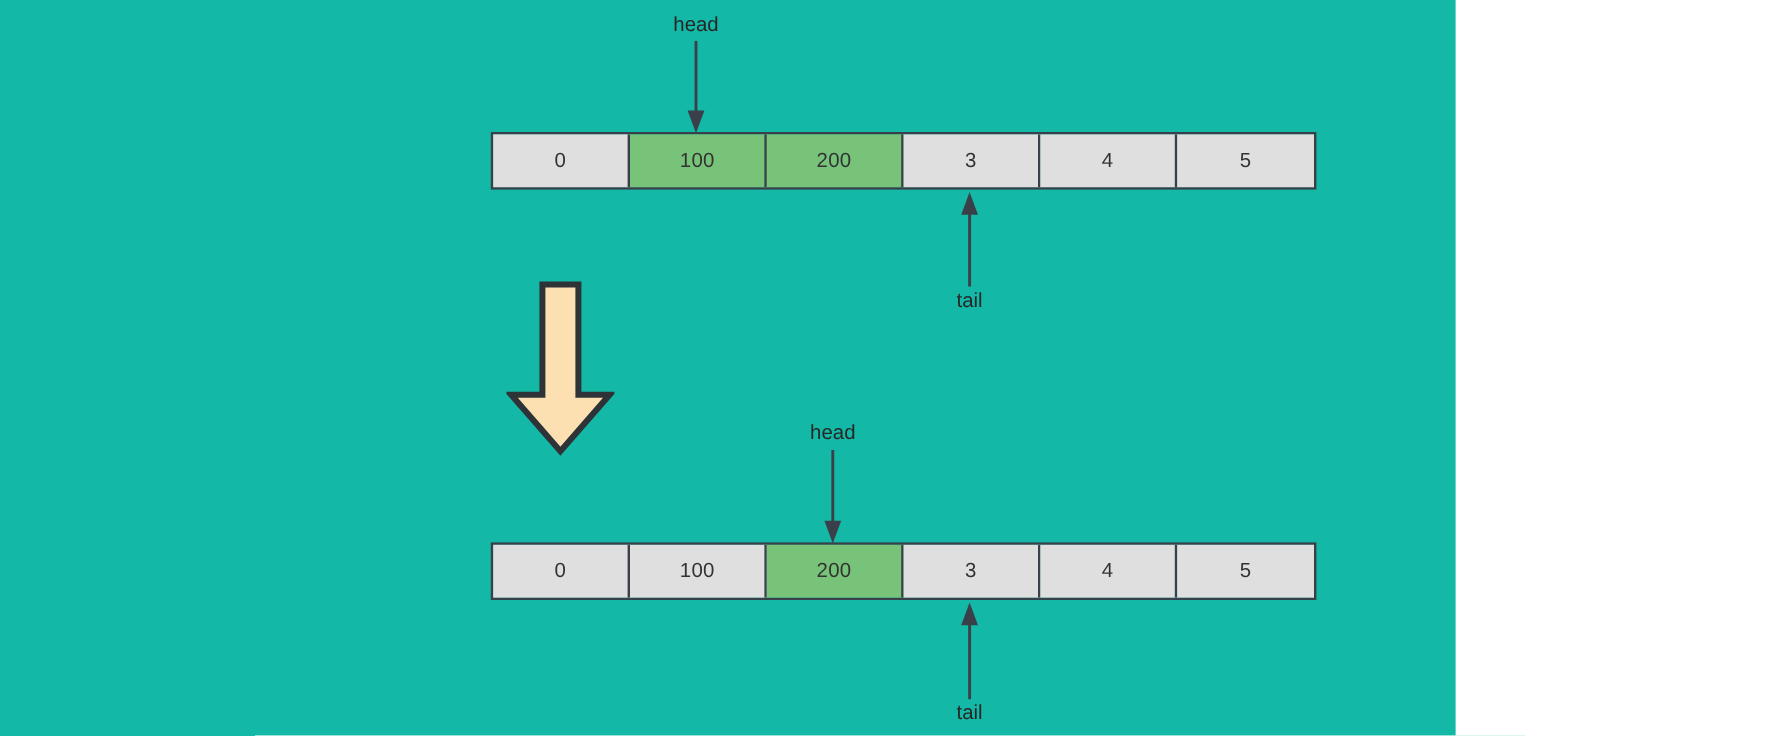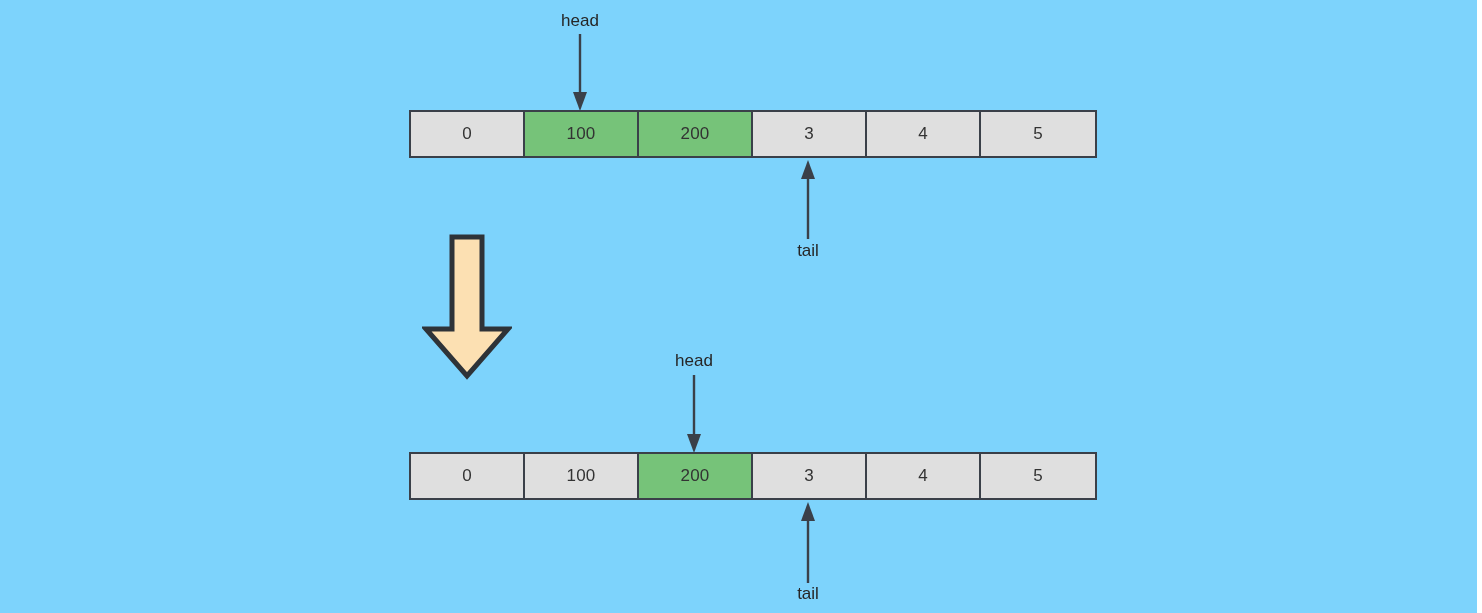--- a/index.html
+++ b/index.html
@@ -6,23 +6,23 @@
     margin: 0;
     padding: 0;
     background: #ffffff;
   }
   body {
     font-family: "Liberation Sans", sans-serif;
     color: #262626;
   }
   #canvas {
     position: relative;
-    width: 1477px;
+    width: 1213px;
     height: 613px;
-    background: #7dd3fc;
+    background: #14b8a6;
     overflow: hidden;
   }
 
   
   .array-row {
     position: absolute;
     display: flex;
     border: 2px solid #3a4049;
     box-sizing: border-box;
     height: 48px;

